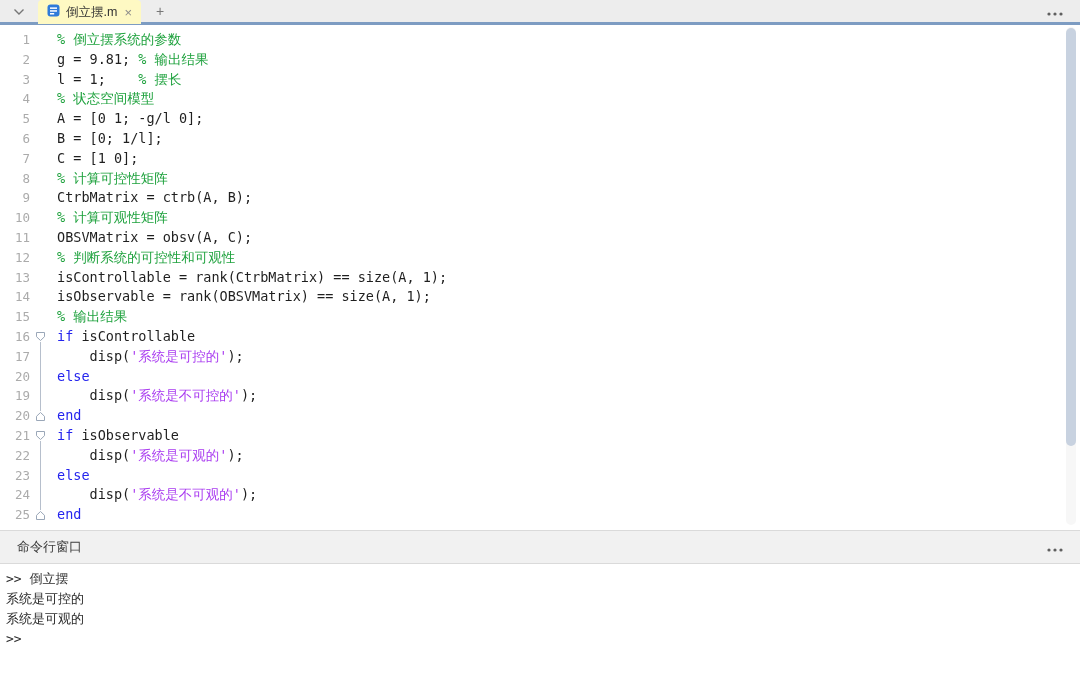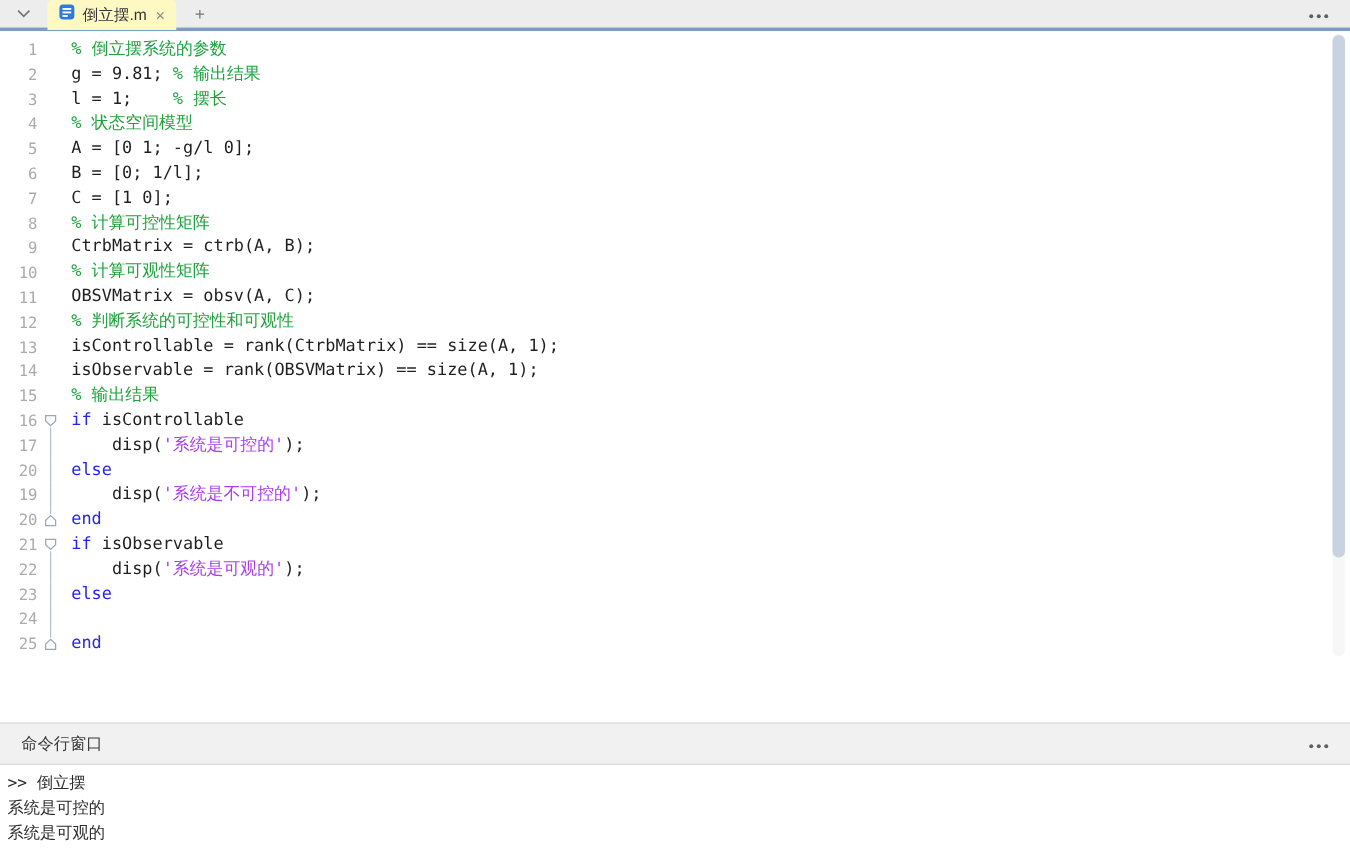--- a/index.html
+++ b/index.html
@@ -34,21 +34,21 @@
   .tok-comment { color:var(--comment,#1fa23e); }
   .tok-keyword { color:var(--keyword,#2424ee); }
   .tok-string  { color:var(--string,#a93bf0); }
 
   .sb-track { position:absolute; top:2px; right:4px; width:10px; height:498px; background:#f7f7f7; border-radius:5px; }
   .sb-thumb { position:absolute; top:1px; left:0; width:10px; height:418px; border-radius:5px;
               background:var(--scrollbar,#c8d2e0); cursor:grab; }
 
   
   .cmd-header { height:25px; background:#f1f1f1; border-top:1px solid #dadada; border-bottom:1px solid #dadada;
-                display:flex; align-items:center; padding:16px 17px;margin-top:48px; }
+                display:flex; align-items:center; padding:16px 17px; }
   .cmd-title { font-size:13px; color:#3c3c3c; }
   .cmd-overflow { margin-left:auto; display:flex; align-items:center; cursor:pointer; }
   .cmd-body { height:127px; background:#fff; padding:5px 0 0 6px; cursor:text; }
   .cline { height:20px; line-height:20px; white-space:pre; color:#2b2b2b;
            font-family:"DejaVu Sans Mono", monospace; font-size:13px; }
 </style>
 </head>
 <body>
 
 <div class="window">
@@ -112,21 +112,21 @@
         <div class="line"><span class="ln">20</span><span class="fold fold-mid"></span><span class="codetext"><span class="tok-keyword">else</span></span></div>
         <div class="line"><span class="ln">19</span><span class="fold fold-mid"></span><span class="codetext"><span class="tok-code">    disp(</span><span class="tok-string">'系统是不可控的'</span><span class="tok-code">);</span></span></div>
         <div class="line"><span class="ln">20</span><span class="fold fold-end"><svg width="11" height="11" viewBox="0 0 11 11">
               <path d="M1.5 9.5 v-4.2 L5.5 1.5 L9.5 5.3 v4.2 Z" fill="#fff" stroke="#9aa7b8"></path>
             </svg></span><span class="codetext"><span class="tok-keyword">end</span></span></div>
         <div class="line"><span class="ln">21</span><span class="fold fold-start"><svg width="11" height="11" viewBox="0 0 11 11">
               <path d="M1.5 1.5 h8 v4.2 L5.5 9.5 L1.5 5.7 Z" fill="#fff" stroke="#9aa7b8"></path>
             </svg></span><span class="codetext"><span class="tok-keyword">if</span><span class="tok-code"> isObservable</span></span></div>
         <div class="line"><span class="ln">22</span><span class="fold fold-mid"></span><span class="codetext"><span class="tok-code">    disp(</span><span class="tok-string">'系统是可观的'</span><span class="tok-code">);</span></span></div>
         <div class="line"><span class="ln">23</span><span class="fold fold-mid"></span><span class="codetext"><span class="tok-keyword">else</span></span></div>
-        <div class="line"><span class="ln">24</span><span class="fold fold-mid"></span></div>
+        <div class="line"><span class="ln">24</span><span class="fold fold-mid"></span><span class="codetext"><span class="tok-code">    disp(</span><span class="tok-string">'系统是不可观的'</span><span class="tok-code">);</span></span></div>
         <div class="line"><span class="ln">25</span><span class="fold fold-end"><svg width="11" height="11" viewBox="0 0 11 11">
               <path d="M1.5 9.5 v-4.2 L5.5 1.5 L9.5 5.3 v4.2 Z" fill="#fff" stroke="#9aa7b8"></path>
             </svg></span><span class="codetext"><span class="tok-keyword">end</span></span></div>
       </div>
     <div class="sb-track">
       <div class="sb-thumb"></div>
     </div>
   </div>
 
   <div class="cmd-header">

